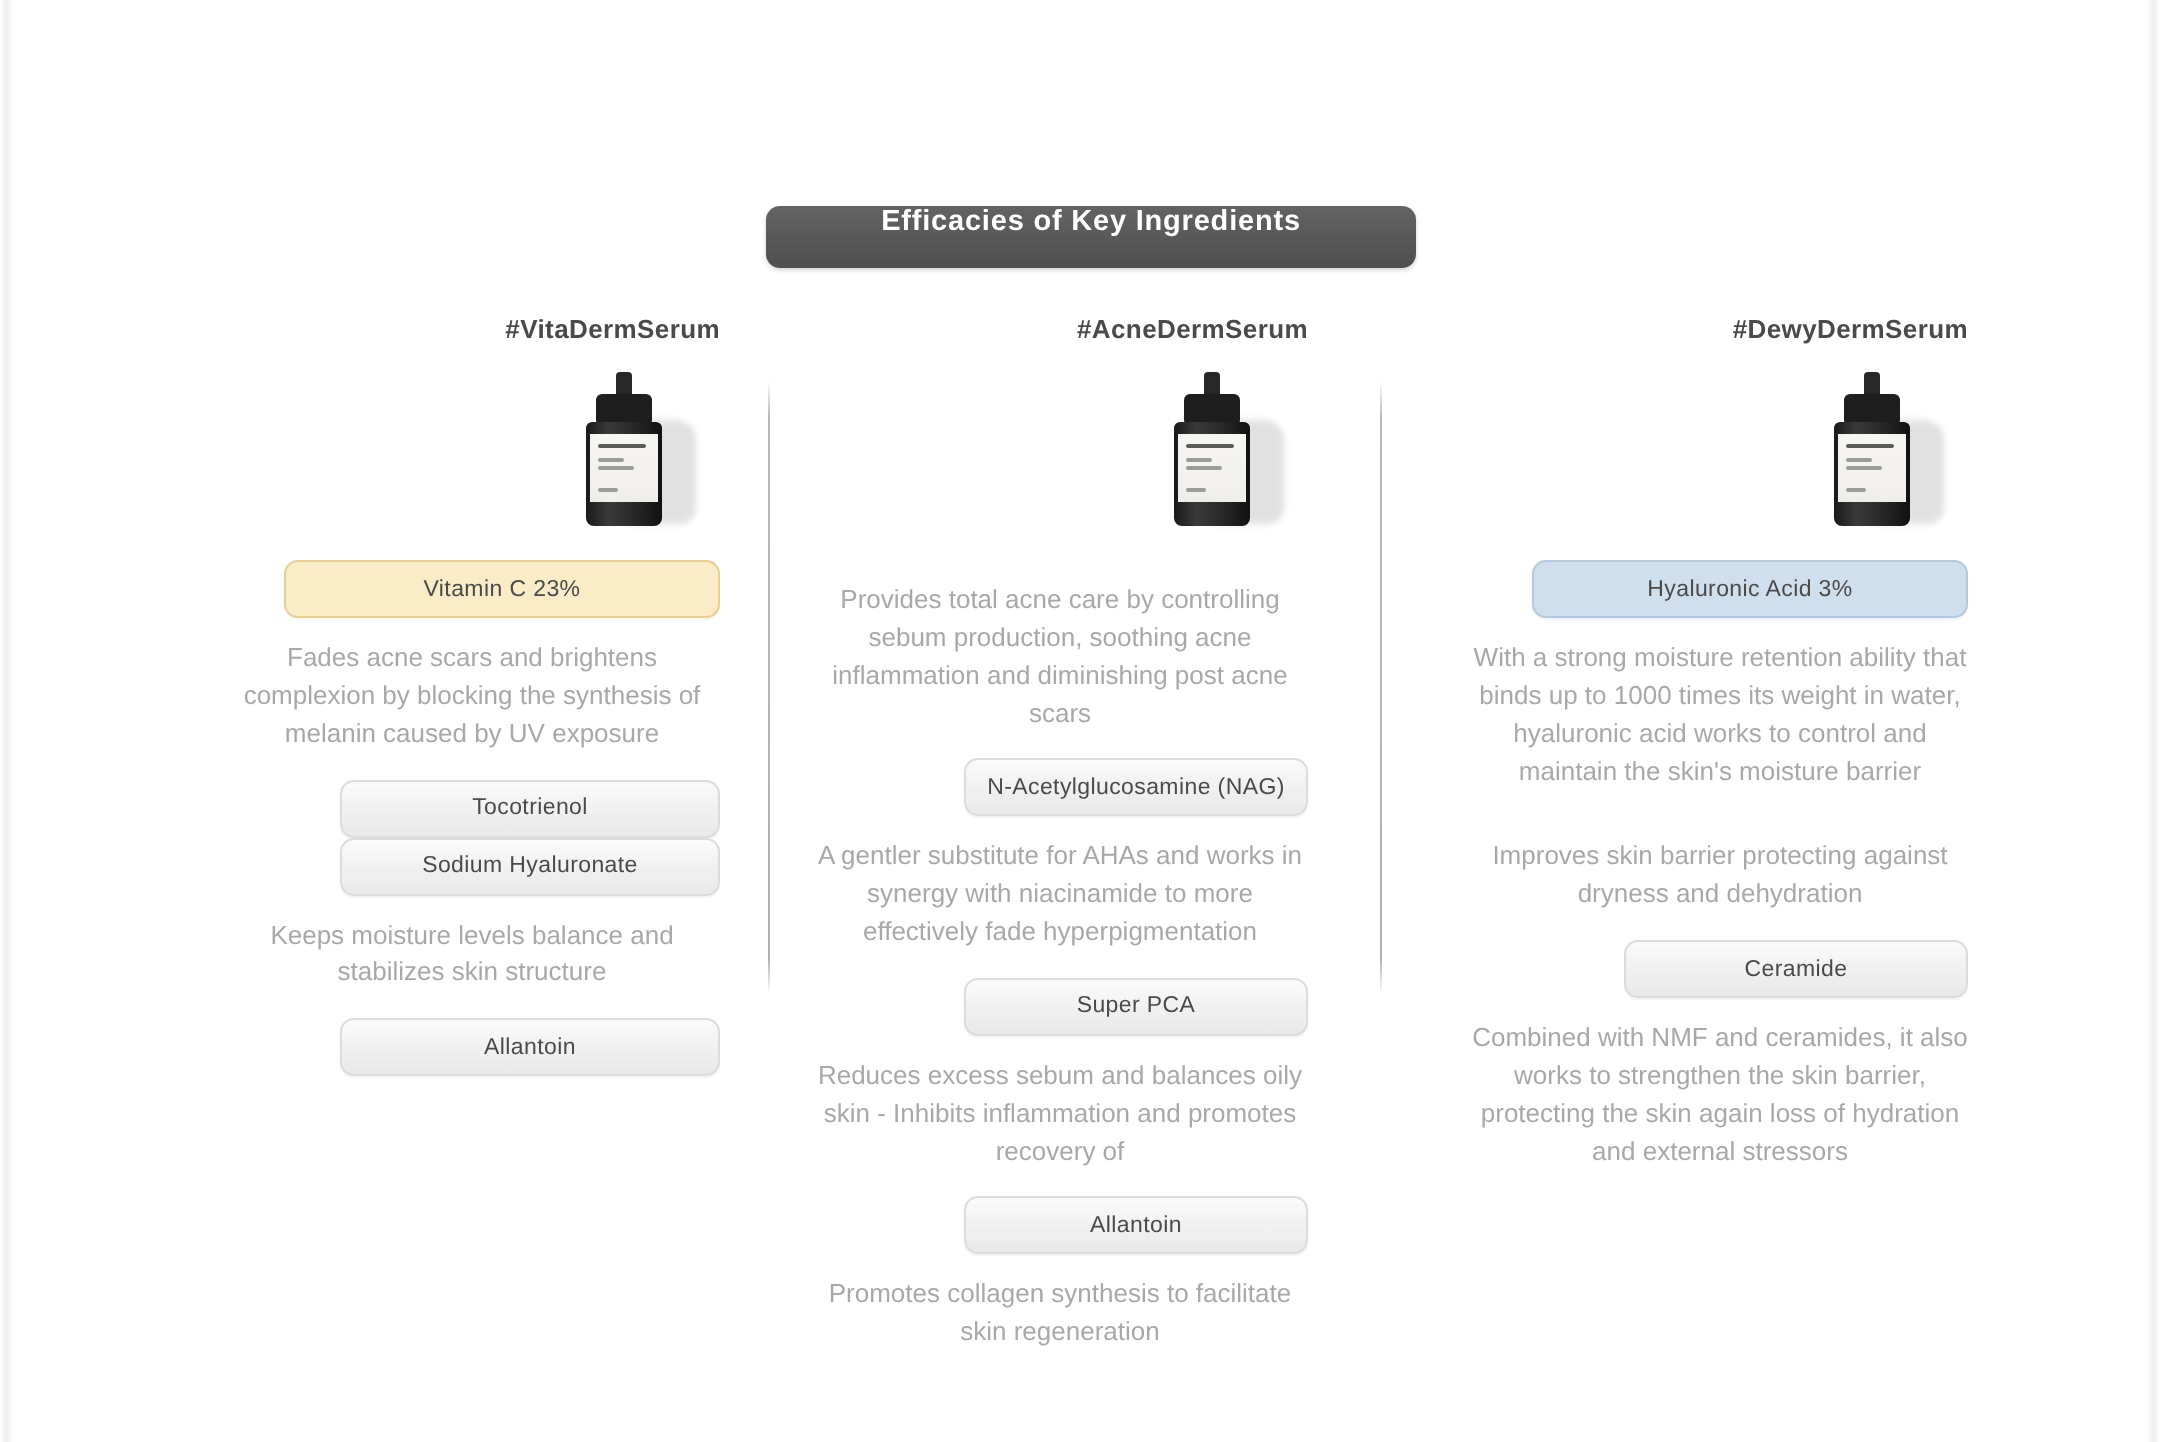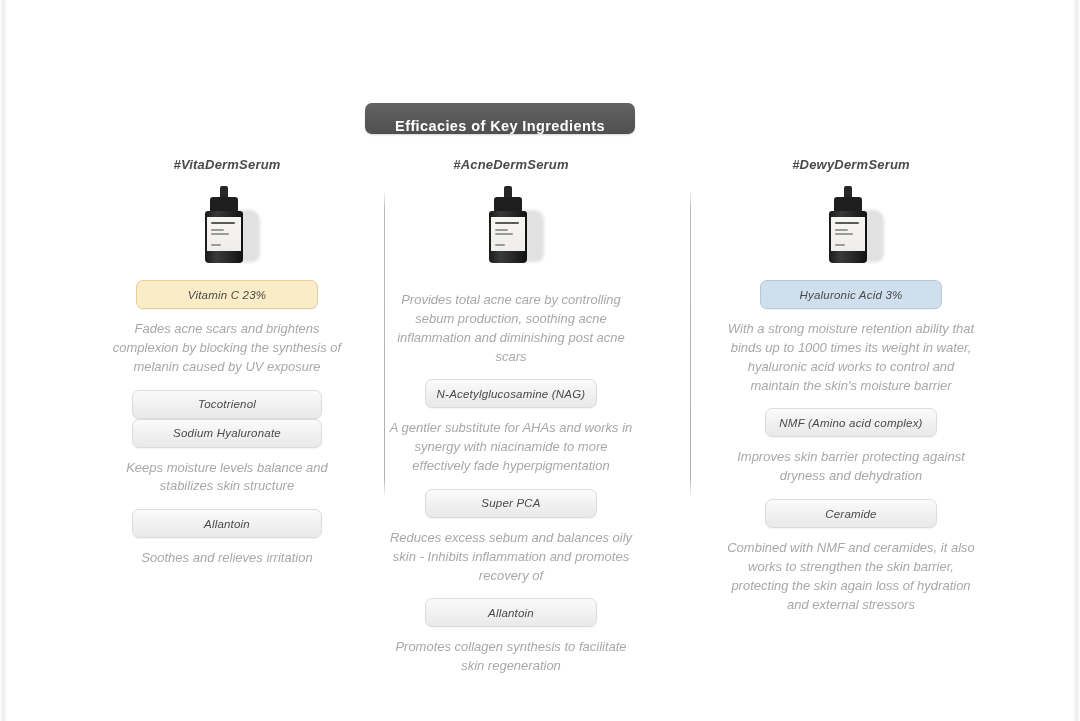--- a/index.html
+++ b/index.html
@@ -25,50 +25,49 @@
     width: 7px;
     height: 721px;
     background: linear-gradient(to right, #ffffff 0%, #ececed 45%, #f8f8f8 75%, #ffffff 100%);
   }
   #gutter-left  { left: 0; }
   #gutter-right { right: 0; transform: scaleX(-1); }
 
   
   .title-banner {
     position: absolute;
-    left: 365px;
+    left: 383px;
     top: 103px;
-    width: 270px;
+    width: 325px;
     height: 31px;
     border-radius: 7px;
     background: linear-gradient(to bottom, #636363 0%, #585858 55%, #4f4f4f 100%);
     box-shadow: 0 1px 2px rgba(0,0,0,0.18);
     display: flex;
-    align-items: flex-end;
+    align-items: flex-start;
     justify-content: center;
   }
   .title-banner-text {
     color: #ffffff;
     font-size: 14.5px;
     font-weight: bold;
     letter-spacing: 0.4px;
   }
 
   
   .column {
     position: absolute;
     top: 157px;
     width: 266px;
     display: flex;
     flex-direction: column;
-    align-items: center;
-    font-style: italic;
+    align-items: flex-end;
   }
   #col-0 { left: 94px;  }
-  #col-1 { left: 378px; }
+  #col-1 { left: 388px; }
   #col-2 { left: 718px; }
 
   .col-header {
     font-size: 13px;
     font-weight: bold;
     color: #4a4a4a;
     letter-spacing: 0.2px;
     margin-bottom: 14px;
     text-align: center;
   }
@@ -134,21 +133,21 @@
     border-radius: 1px;
   }
   .bl1 { top: 5px;  width: 24px; background: #5b5b5b; }
   .bl2 { top: 12px; width: 13px; }
   .bl3 { top: 16px; width: 18px; }
   .bl4 { top: 27px; width: 10px; }
 
   
   .pill {
     box-sizing: border-box;
-    width: 182px;
+    width: 218px;
     height: 29px;
     border-radius: 7px;
     display: flex;
     align-items: center;
     justify-content: center;
     font-size: 11.5px;
     color: #4a4a4a;
     letter-spacing: 0.2px;
     text-align: center;
   }
@@ -218,21 +217,20 @@
 
     <div class="pill key" style="background:#fbecc8;border-color:#e7cf93;">Vitamin C 23%</div>
     <div class="desc">Fades acne scars and brightens complexion by blocking the synthesis of melanin caused by UV exposure</div>
 
     <div class="pill sub wide">Tocotrienol</div>
 
     <div class="pill sub wide">Sodium Hyaluronate</div>
     <div class="desc">Keeps moisture levels balance and stabilizes skin structure</div>
 
     <div class="pill sub wide">Allantoin</div>
-    <div class="desc">Soothes and relieves irritation</div>
   </div>
 
   <div class="column" id="col-1">
     <div class="col-header">#AcneDermSerum</div>
 
     <div class="bottle-wrap">
       <div class="bottle-shadow"></div>
       <div class="bottle-cap"></div>
       <div class="bottle-collar"></div>
       <div class="bottle-body"></div>
@@ -268,20 +266,19 @@
         <div class="bottle-label-line bl1"></div>
         <div class="bottle-label-line bl2"></div>
         <div class="bottle-label-line bl3"></div>
         <div class="bottle-label-line bl4"></div>
       </div>
     </div>
 
     <div class="pill key" style="background:#cfdfee;border-color:#b4c9dc;">Hyaluronic Acid 3%</div>
     <div class="desc">With a strong moisture retention ability that binds up to 1000 times its weight in water, hyaluronic acid works to control and maintain the skin's moisture barrier</div>
 
-    <div class="pill sub">NMF (Amino acid complex)</div>
     <div class="desc">Improves skin barrier protecting against dryness and dehydration</div>
 
     <div class="pill sub">Ceramide</div>
     <div class="desc">Combined with NMF and ceramides, it also works to strengthen the skin barrier, protecting the skin again loss of hydration and external stressors</div>
   </div>
 
 </div>
 
 </body></html>

